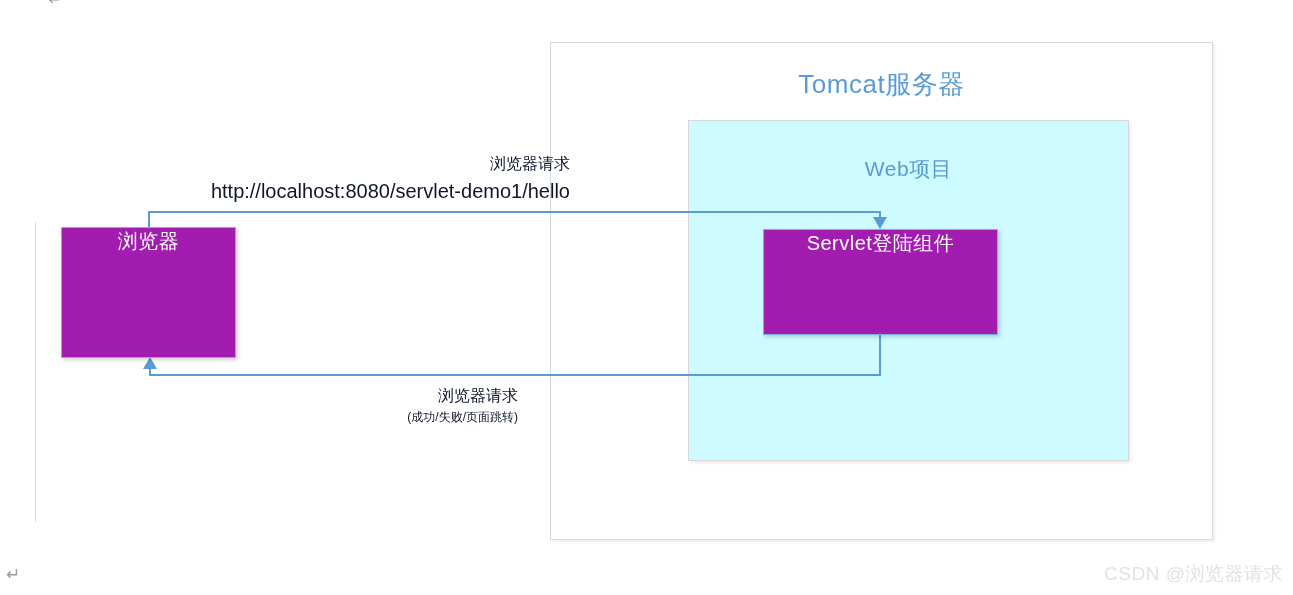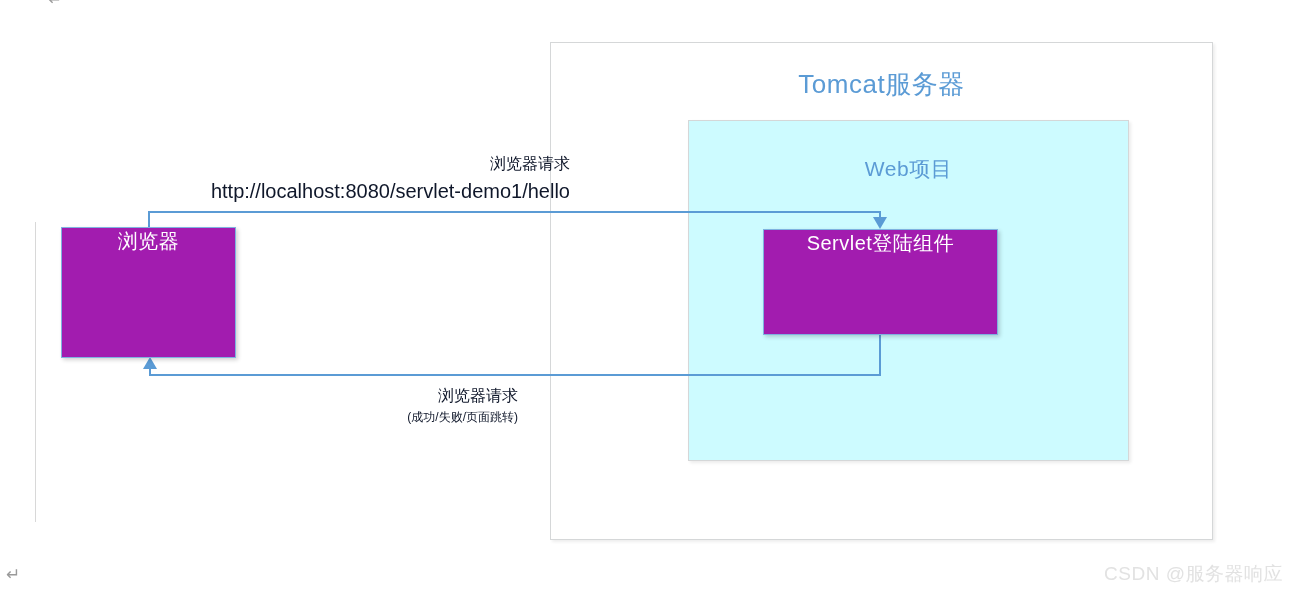--- a/index.html
+++ b/index.html
@@ -227,15 +227,15 @@
   <div class="edge-label" id="request-label">
     <span class="line1">浏览器请求</span>
     <span class="line2">http://localhost:8080/servlet-demo1/hello</span>
   </div>
 
   <div class="edge-label" id="response-label">
     <span class="line1">浏览器请求</span>
     <span class="line2">(成功/失败/页面跳转)</span>
   </div>
 
-  <div id="watermark">CSDN @服务器响应</div>
+  <div id="watermark">CSDN @浏览器请求</div>
 
 </div>
 
 </body></html>

